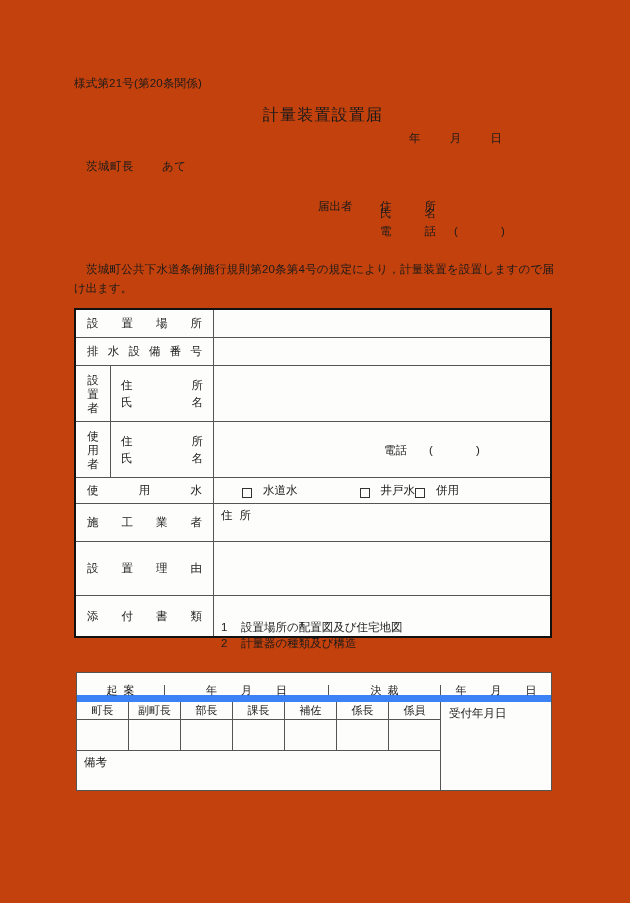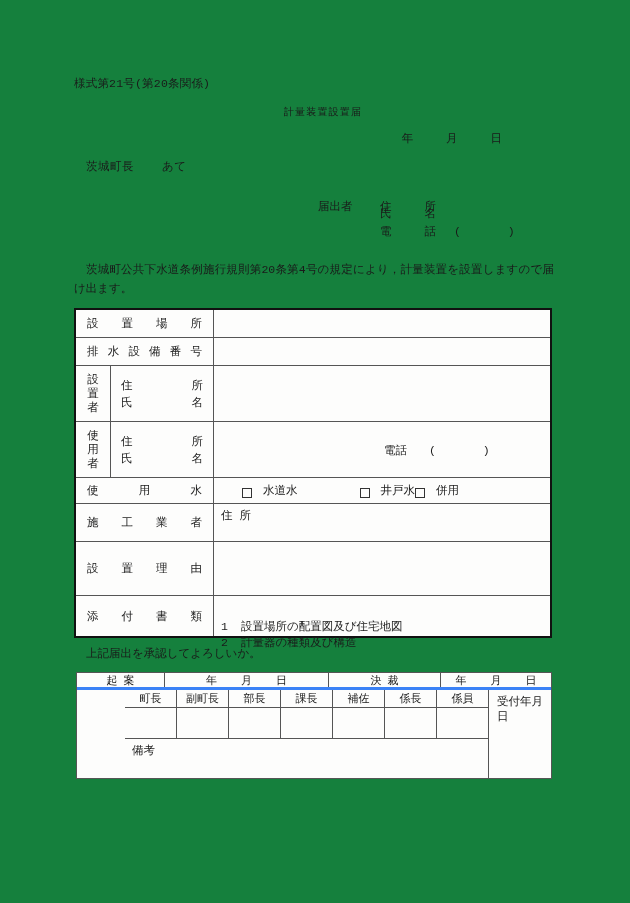--- a/index.html
+++ b/index.html
@@ -4,42 +4,42 @@
 <style>
   html, body {
     margin: 0;
     padding: 0;
     background: #ffffff;
   }
   .page {
     position: relative;
     width: 630px;
     height: 903px;
-    background: #15803d;
-    font-family: Liberation Mono, monospace;
+    background: #c2410c;
+    font-family: Liberation Sans, sans-serif;
     color: #1a1a1a;
     overflow: hidden;
   }
 
   
   .form-no {
     position: absolute;
     left: 74px;
     top: 76px;
     font-size: 11.5px;
     letter-spacing: 0.2px;
     white-space: nowrap;
   }
   .doc-title {
     position: absolute;
     left: 0;
     top: 105px;
     width: 630px;
     text-align: center;
-    font-size: 10px;
+    font-size: 16px;
     letter-spacing: 1.2px;
     padding-left: 16px;
     box-sizing: border-box;
   }
   .date-line {
     position: absolute;
     left: 0;
     top: 131px;
     width: 630px;
     font-size: 11.5px;
@@ -233,40 +233,41 @@
     left: 76px;
     top: 672px;
     width: 476px;
     border: 1px solid #555;
     box-sizing: border-box;
     background: #fdfdfc;
   }
   .appr-top {
     display: flex;
     height: 17px;
-    border-bottom: 3px solid #3b82f6;
-    box-sizing: border-box;
+    border-bottom: 7px solid #3b82f6;
+    box-sizing: border-box;
+    margin-top: 12px;
   }
   .appr-top > div {
     border-right: 1px solid #555;
     box-sizing: border-box;
     display: flex;
     align-items: center;
     justify-content: center;
     font-size: 11px;
   }
   .appr-top > div:last-child { border-right: none; }
   .at-kian  { width: 88px; flex: 0 0 88px; letter-spacing: 6px; text-indent: 6px; }
   .at-date1 { width: 164px; flex: 0 0 164px; }
   .at-kes   { width: 112px; flex: 0 0 112px; letter-spacing: 6px; text-indent: 6px; }
   .at-date2 { flex: 1 1 auto; }
   .ymd span { margin-left: 24px; }
   .ymd span:first-child { margin-left: 0; }
 
-  .appr-body { display: flex; margin-left: 48px; }
+  .appr-body { display: flex; }
   .appr-left {
     width: 364px;
     flex: 0 0 364px;
     border-right: 1px solid #555;
     box-sizing: border-box;
   }
   .sig-head, .sig-blank {
     display: flex;
   }
   .sig-head > div, .sig-blank > div {
@@ -470,21 +471,20 @@
           </div>
           <div class="ali">
             <span class="an">2</span><span>計量器の種類及び構造</span>
           </div>
         </div>
       </div>
     </div>
 
   </div>
 
-  <div class="approve-q">上記届出を承認してよろしいか。</div>
 
   <div class="appr">
 
     <div class="appr-top">
       <div class="at-kian">起案</div>
       <div class="at-date1 ymd">
         <span>年</span>
         <span>月</span>
         <span>日</span>
       </div>

